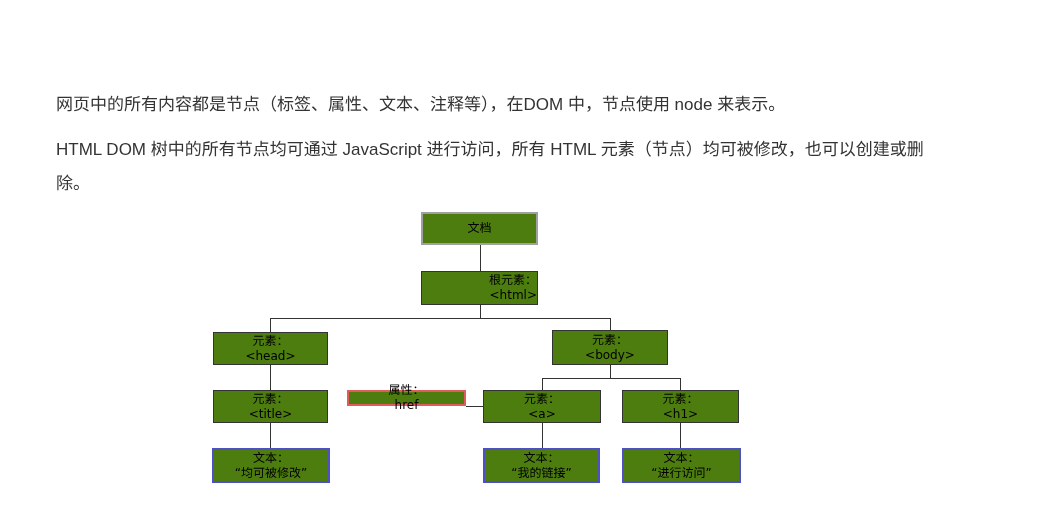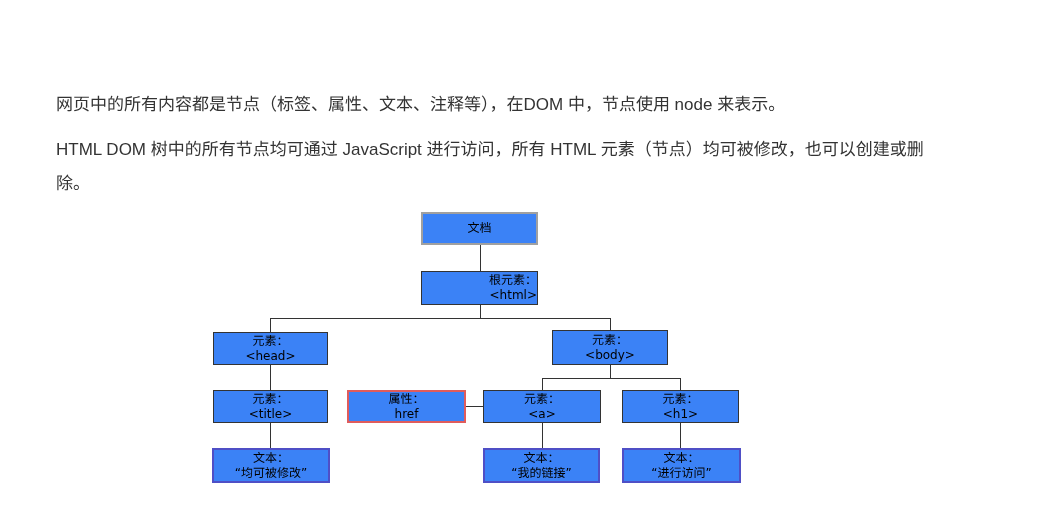--- a/index.html
+++ b/index.html
@@ -42,21 +42,21 @@
   
   .diagram {
     position: absolute;
     left: 190px;
     top: 205px;
     width: 570px;
     height: 290px;
   }
   .node {
     position: absolute;
-    background: #3b82f6;
+    background: #4d7c0f;
     border: 1px solid var(--element-border, #333333);
     display: flex;
     flex-direction: column;
     align-items: center;
     justify-content: center;
     text-align: center;
     font-size: 12px;
     line-height: 15px;
     color: #000000;
     font-family: "DejaVu Sans", sans-serif;
@@ -68,21 +68,21 @@
 
   .vline { position: absolute; width: 1px; background: var(--line, #333333); z-index: 1; }
   .hline { position: absolute; height: 1px; background: var(--line, #333333); z-index: 1; }
 
   
   .pos-document   { left: 231px; top: 7px;   width: 117px; height: 33px; }
   .pos-html       { left: 231px; top: 66px;  width: 117px; height: 34px; align-items: flex-end; }
   .pos-head       { left: 23px;  top: 127px; width: 115px; height: 33px; }
   .pos-body       { left: 362px; top: 125px; width: 116px; height: 35px; }
   .pos-title      { left: 23px;  top: 185px; width: 115px; height: 33px; }
-  .pos-href       { left: 157px; top: 185px; width: 119px; height: 33px; }
+  .pos-href       { left: 157px; top: 185px; width: 119px; height: 16px; }
   .pos-a          { left: 293px; top: 185px; width: 118px; height: 33px; }
   .pos-h1         { left: 432px; top: 185px; width: 117px; height: 33px; }
   .pos-text-title { left: 22px;  top: 243px; width: 118px; height: 35px; }
   .pos-text-a     { left: 293px; top: 243px; width: 117px; height: 35px; }
   .pos-text-h1    { left: 432px; top: 243px; width: 119px; height: 35px; }
 
   
   .c-doc-html   { left: 290px; top: 40px;  height: 26px; }
   .c-html-bus1  { left: 290px; top: 100px; height: 13px; }
   .c-bus1       { left: 80px;  top: 113px; width: 341px; }

